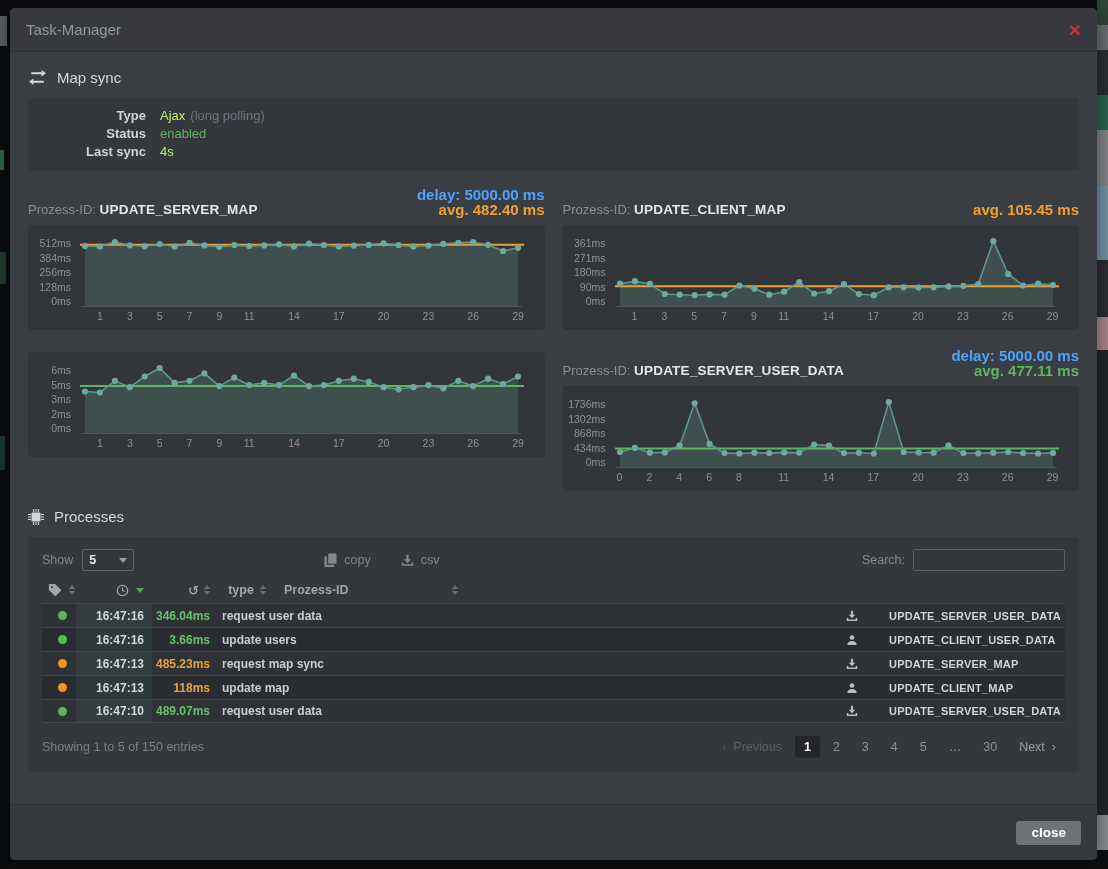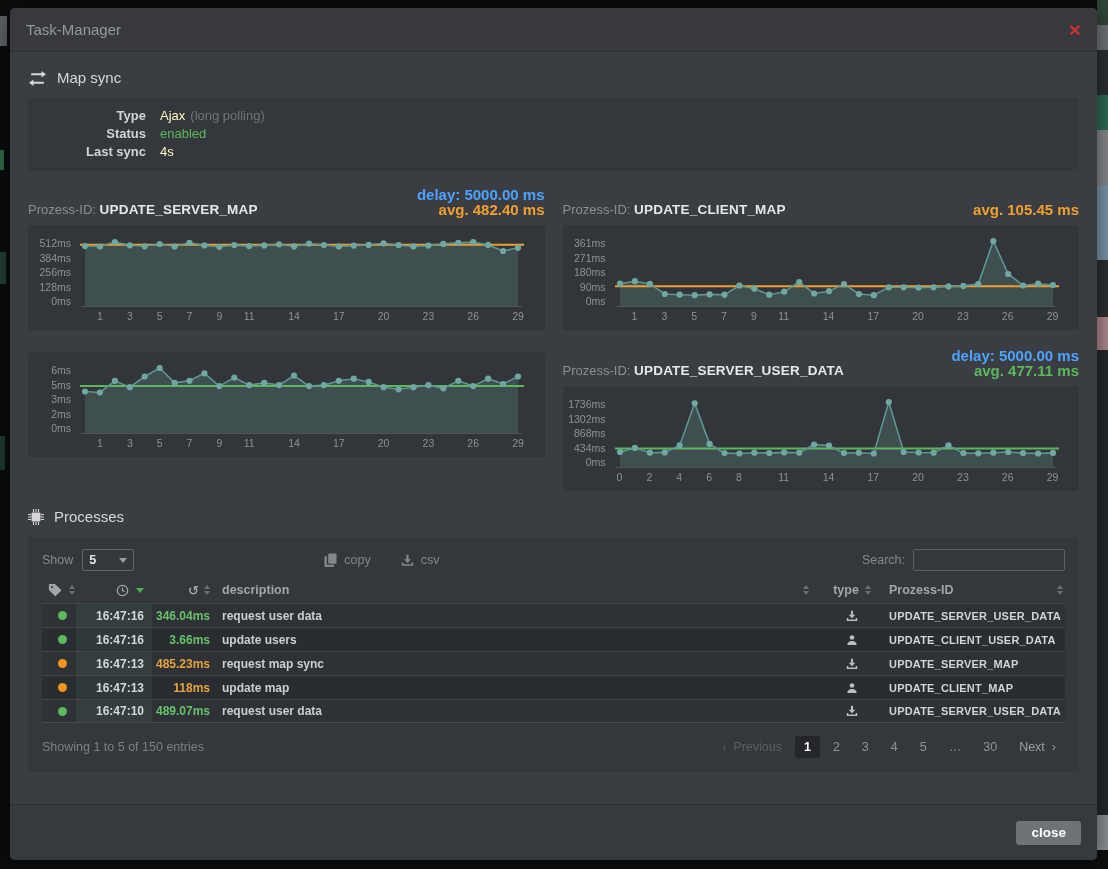--- a/index.html
+++ b/index.html
@@ -18,28 +18,28 @@
     background:#3a3d42; border-radius:5px; display:flex; flex-direction:column;
     box-shadow:0 0 24px rgba(0,0,0,.55); overflow:hidden; z-index:2; }
 
   .modal-header { flex:none; height:44px; display:flex; align-items:center;
     padding:0 16px; background:#37393e; border-bottom:1px solid #2f3135; }
   .modal-title { font-size:15px; color:#95989c; }
   .modal-close { margin-left:auto; color:#cc3333; font-size:21px; font-weight:700; line-height:1; cursor:pointer; }
 
   .modal-body { flex:1; padding:0 18px; overflow:hidden; }
 
-  .section-heading { display:flex; align-items:flex-end; gap:10px; margin-top:17px;
+  .section-heading { display:flex; align-items:center; gap:10px; margin-top:17px;
     color:#d6d7d9; font-size:15px; }
   .section-heading svg { flex:none; }
 
   .info-card { margin-top:12px; background:#34373b; border-radius:4px; padding:9px 0 10px; }
   .info-row { display:flex; font-size:13px; line-height:18px; }
   .info-label { width:132px; text-align:right; font-weight:700; color:#d2d3d5; padding-right:14px; }
-  .info-value { color:#fef9c3; }
+  .info-value { color:#bef264; }
   .muted { color:#70747a; }
   .txt-green { color:#5cb85c; }
 
   
   .charts-grid { display:grid; grid-template-columns:1fr 1fr; column-gap:18px; row-gap:14px; margin-top:12px; }
   .title-row { display:flex; justify-content:space-between; align-items:flex-end; min-height:34px; }
   .ctitle { font-size:13px; color:#8b8e93; }
   .cid { color:#e6e7e9; font-weight:700; font-size:13.5px; letter-spacing:.2px; }
   .cstats { text-align:right; font-size:15px; font-weight:700; line-height:15px; }
   .cstats .delay { color:#4da3ff; }
@@ -516,27 +516,20 @@
           </svg>
           <span class="caret-green"></span>
         </div>
         <div class="c c-dur">
           <span class="hist-glyph">↺</span>
           <span class="sort">
               <i class="up"></i>
               <i class="dn"></i>
             </span>
         </div>
-        <div class="c c-desc">
-          <span>description</span>
-          <span class="sort" style="margin-left:auto;margin-right:6px;">
-              <i class="up"></i>
-              <i class="dn"></i>
-            </span>
-        </div>
         <div class="c c-type">
           <span>type</span>
           <span class="sort">
               <i class="up"></i>
               <i class="dn"></i>
             </span>
         </div>
         <div class="c c-id">
           <span>Prozess-ID</span>
           <span class="sort">

